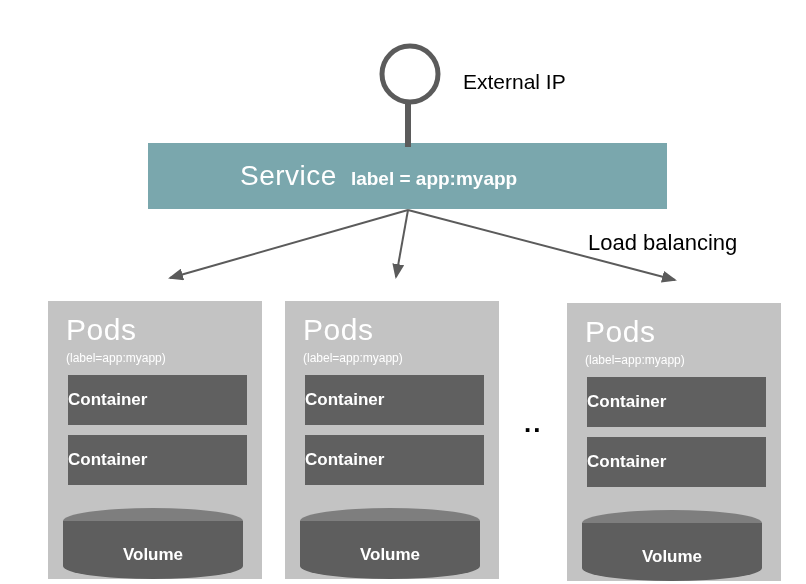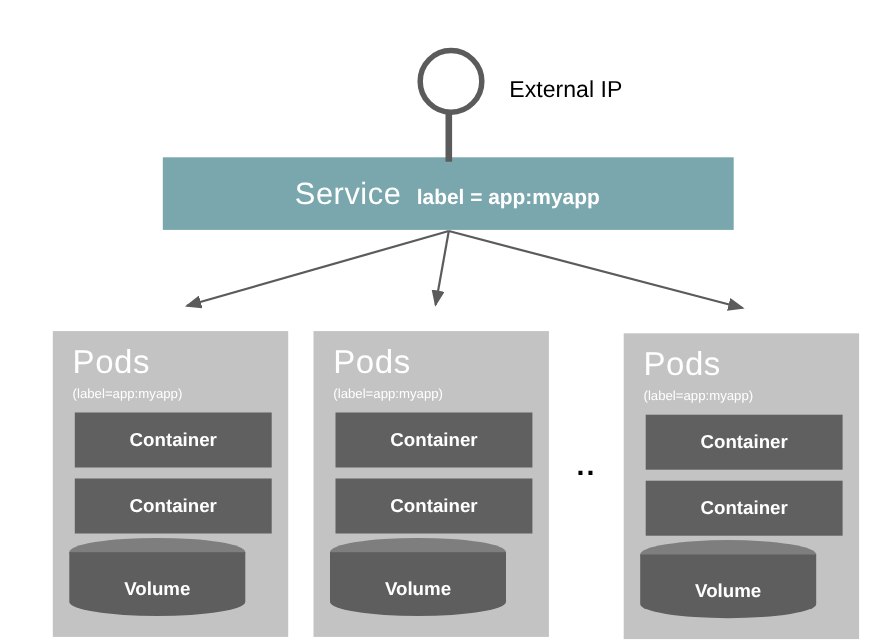--- a/index.html
+++ b/index.html
@@ -12,21 +12,21 @@
   .overlay circle{fill:#ffffff;stroke:var(--connector,#5b5b5b);stroke-width:5;}
   .overlay .arrowhead{fill:var(--connector,#5b5b5b);}
 
   .ext-label{
     position:absolute;left:463px;top:70px;font-size:21px;color:var(--text-dark,#000);
     white-space:nowrap;z-index:2;
   }
   .service-bar{
     position:absolute;left:148px;top:143px;width:519px;height:66px;
     background:var(--service-bg,#7aa7ad);z-index:1;line-height:66px;
-    padding-left:120px;box-sizing:border-box;white-space:nowrap;
+    padding-left:92px;box-sizing:border-box;white-space:nowrap;
   }
   .service-title{font-size:28px;color:var(--text-light,#fff);letter-spacing:.5px;}
   .service-selector{font-size:19px;font-weight:bold;color:var(--text-light,#fff);margin-left:14px;}
 
   .lb-label{
     position:absolute;left:588px;top:230px;font-size:22px;color:var(--text-dark,#000);
     white-space:nowrap;z-index:6;background:transparent;
   }
   .dots{
     position:absolute;left:524px;top:408px;font-size:26px;font-weight:bold;
@@ -42,27 +42,27 @@
   .pod-title{
     position:absolute;left:18px;top:12px;font-size:30px;color:var(--text-light,#fff);
     letter-spacing:.5px;
   }
   .pod-subtitle{
     position:absolute;left:18px;top:50px;font-size:12px;color:var(--text-light,#fff);
     white-space:nowrap;
   }
   .container-box{
     position:absolute;left:20px;width:179px;height:50px;background:var(--container-bg,#606060);
-    display:flex;align-items:center;justify-content:center;
+    display:flex;align-items:center;
   }
   .container-box.c1{top:74px;}
   .container-box.c2{top:134px;}
   .container-box span{font-size:17px;font-weight:bold;color:var(--text-light,#fff);}
 
-  .cylinder{position:absolute;left:15px;top:188px;width:160px;height:71px;}
+  .cylinder{position:absolute;left:15px;top:207px;width:180px;height:71px;}
   .cyl-top{
     position:absolute;left:0;right:0;top:0;height:26px;border-radius:50%;
     background:var(--cylinder-top,#7e7e7e);
   }
   .cyl-body{
     position:absolute;left:0;right:0;top:13px;bottom:0;
     background:var(--cylinder-body,#5e5e5e);
     border-radius:0 0 50% 50% / 0 0 13px 13px;
     display:flex;align-items:center;justify-content:center;
   }
@@ -138,14 +138,15 @@
         <path class="arrowhead" d="M0,0 L7.5,3 L0,6 Z"></path>
       </marker>
     </defs>
     <line x1="408" y1="102" x2="408" y2="147" stroke-width="6"></line>
     <circle cx="410" cy="74" r="28"></circle>
     <line x1="408" y1="210" x2="170" y2="278" stroke-width="2" marker-end="url(#arrow)"></line>
     <line x1="408" y1="210" x2="396" y2="277" stroke-width="2" marker-end="url(#arrow)"></line>
     <line x1="408" y1="210" x2="675" y2="280" stroke-width="2" marker-end="url(#arrow)"></line>
   </svg>
 
+  <div class="lb-label">Load balancing</div>
 
 </div>
 
 </body></html>

